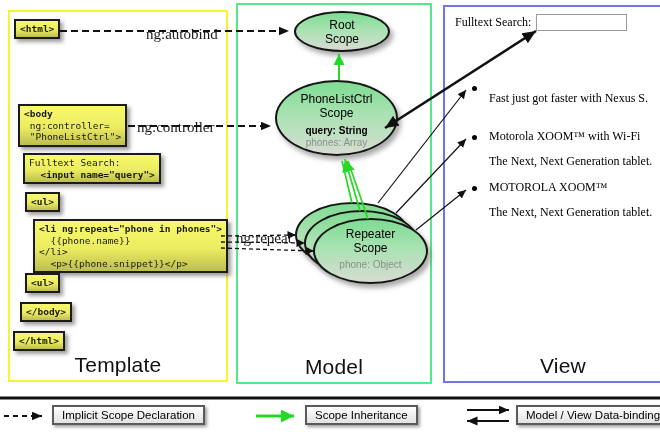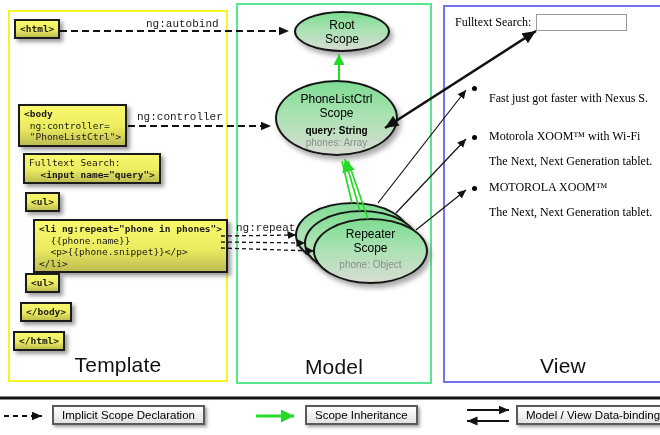--- a/index.html
+++ b/index.html
@@ -22,22 +22,22 @@
   
   .scope{position:absolute;z-index:2;border:2px solid #151515;border-radius:50%;
          background:linear-gradient(180deg,#7edc92 0%,#a9e2b2 45%,#d7dcd2 100%);
          box-shadow:3px 4px 5px rgba(100,100,100,.55);
          display:flex;flex-direction:column;align-items:center;text-align:right;box-sizing:border-box;}
   .scope-name{font-size:12px;line-height:14px;color:#000;}
   .scope-prop{font-family:Liberation Sans, sans-serif;font-size:10px;line-height:12px;white-space:pre;}
   .prop-bold{font-weight:bold;color:#000;}
   .prop-gray{color:#8a8f8a;}
   
-  .ng-label{position:absolute;z-index:4;font-family:Liberation Mono, monospace;
-            font-size:11px;color:#1a1a1a;white-space:nowrap;}
+  .ng-label{position:absolute;z-index:4;font-family:Liberation Serif, serif;
+            font-size:15px;color:#1a1a1a;white-space:nowrap;margin-top:8px;}
   
   .serif{font-family:"Liberation Serif",serif;font-size:12px;color:#000;line-height:14px;}
   .view-search-label{position:absolute;left:455px;top:15px;z-index:2;}
   .search-input{position:absolute;left:536px;top:14px;z-index:2;width:85px;height:15px;
                 border:1px solid #9a9a9a;background:#fff;font-size:11px;padding:0 2px;box-sizing:content-box;}
   .view-item{position:absolute;z-index:2;}
   .dot{position:absolute;left:0;top:6px;width:5px;height:5px;background:#000;border-radius:50%;}
   .vi-title{margin-left:17px;white-space:nowrap;}
   .vi-snippet{margin-left:17px;margin-top:11px;white-space:nowrap;}
   
@@ -73,22 +73,22 @@
   <div class="code-box" style="left:23px;top:153px;">
     <div class="cl">Fulltext Search:</div>
     <div class="cl b">  &lt;input name="query"&gt;</div>
   </div>
   <div class="code-box" style="left:25px;top:192px;">
     <div class="cl b">&lt;ul&gt;</div>
   </div>
   <div class="code-box" style="left:33px;top:219px;">
     <div class="cl b">&lt;li ng:repeat="phone in phones"&gt;</div>
     <div class="cl">  {{phone.name}}</div>
+    <div class="cl">&lt;/li&gt;</div>
     <div class="cl">  &lt;p&gt;{{phone.snippet}}&lt;/p&gt;</div>
-    <div class="cl">&lt;/li&gt;</div>
   </div>
   <div class="code-box" style="left:25px;top:273px;">
     <div class="cl b">&lt;ul&gt;</div>
   </div>
   <div class="code-box" style="left:20px;top:302px;">
     <div class="cl b">&lt;/body&gt;</div>
   </div>
   <div class="code-box" style="left:13px;top:331px;">
     <div class="cl b">&lt;/html&gt;</div>
   </div>

